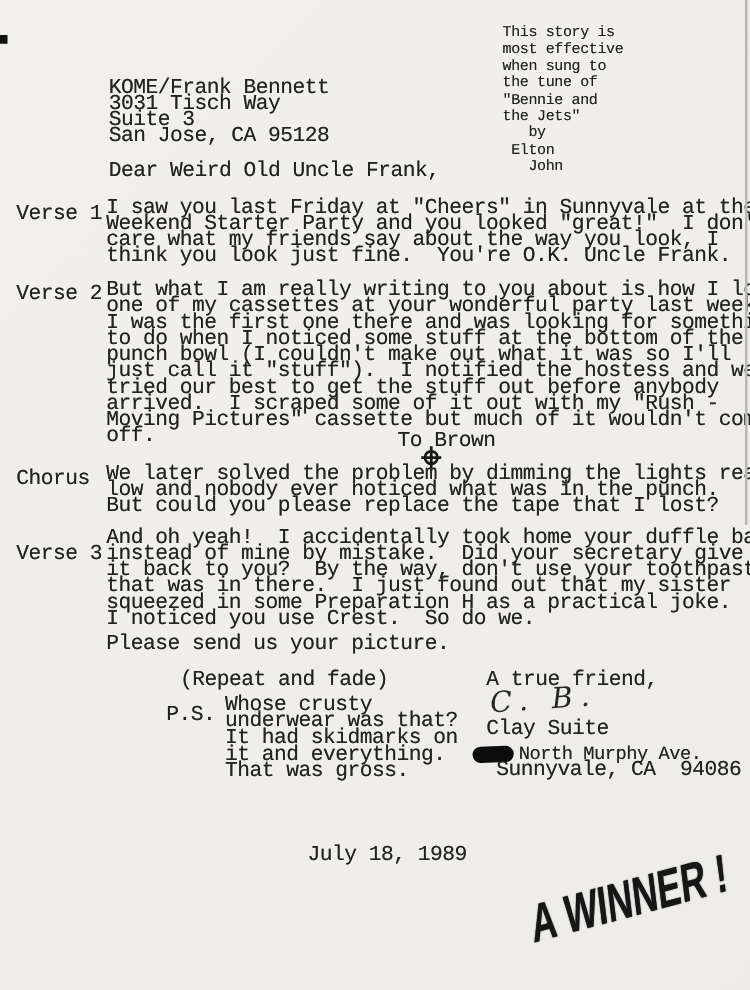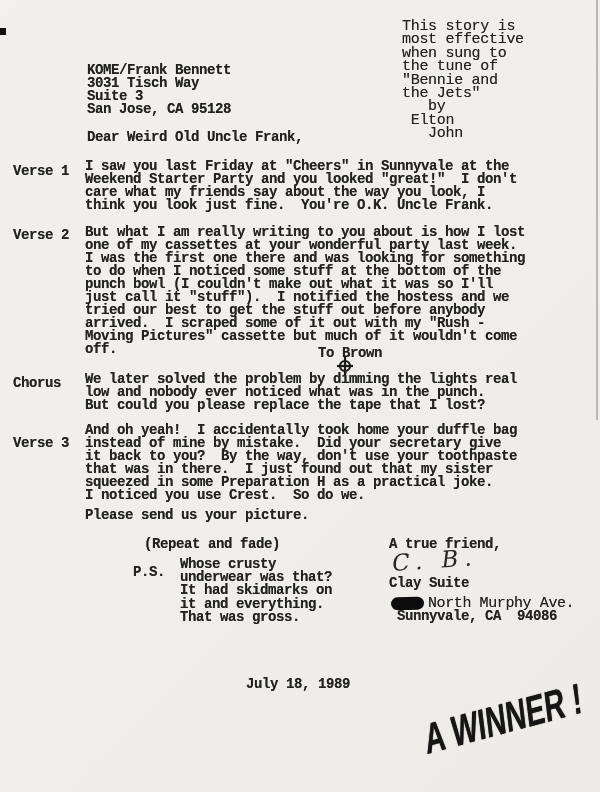--- a/index.html
+++ b/index.html
@@ -9,30 +9,29 @@
     width:600px;height:792px;
     margin:0 auto;
     background:linear-gradient(135deg,#f1f0ec 0%,#efeeea 55%,#edecE8 100%);
     background-color:#f0efeb;
     overflow:hidden;
     font-family:"Liberation Mono","DejaVu Sans Mono",monospace;
     color:#1f1f1f;
   }
   .tw{ 
     position:absolute;
-    font-size:14px;line-height:13px;
+    font-size:17px;line-height:13px;
     letter-spacing:-0.4px;
     white-space:pre;margin:0;
     font-family:inherit;color:#222;
     text-shadow:0 0 0.5px rgba(20,20,20,0.55);
-    font-weight:bold;
   }
   .tw-small{
     position:absolute;
-    font-size:15px;line-height:13.4px;
+    font-size:12px;line-height:13.4px;
     letter-spacing:-0.3px;
     white-space:pre;margin:0;
     font-family:inherit;color:#222;
     text-shadow:0 0 0.5px rgba(20,20,20,0.5);
   }
   
   #tune-note{left:402px;top:20px;}
   #recipient-address{left:87px;top:64px;}
   #salutation{left:87px;top:131px;}
   #v1-label{left:13px;top:165px;}   #v1-text{left:85px;top:160px;}
@@ -47,21 +46,21 @@
   #signature{
     position:absolute;left:392px;top:548px;
     font-family:"DejaVu Serif",serif;
     font-style:italic;font-size:23px;line-height:24px;
     letter-spacing:6px;color:#262626;
     transform:rotate(-4deg);
   }
   #ps-label{left:133px;top:566px;}
   #ps-text{left:180px;top:558px;line-height:13.2px;}
   #signer-name{left:389px;top:577px;}
-  #sender-street-row{position:absolute;left:391px;top:595px;height:16px;}
+  #sender-street-row{position:absolute;left:378px;top:595px;height:16px;}
   #redaction-mark{
     display:inline-block;vertical-align:middle;
     width:33px;height:13px;background:#0c0c0c;
     border-radius:7px;transform:rotate(-2deg);
     margin-right:4px;
   }
   #sender-street{display:inline-block;vertical-align:middle;
     font-size:15px;letter-spacing:-0.4px;color:#222;
     text-shadow:0 0 0.5px rgba(20,20,20,0.55);}
   #sender-city{left:397px;top:610px;}

